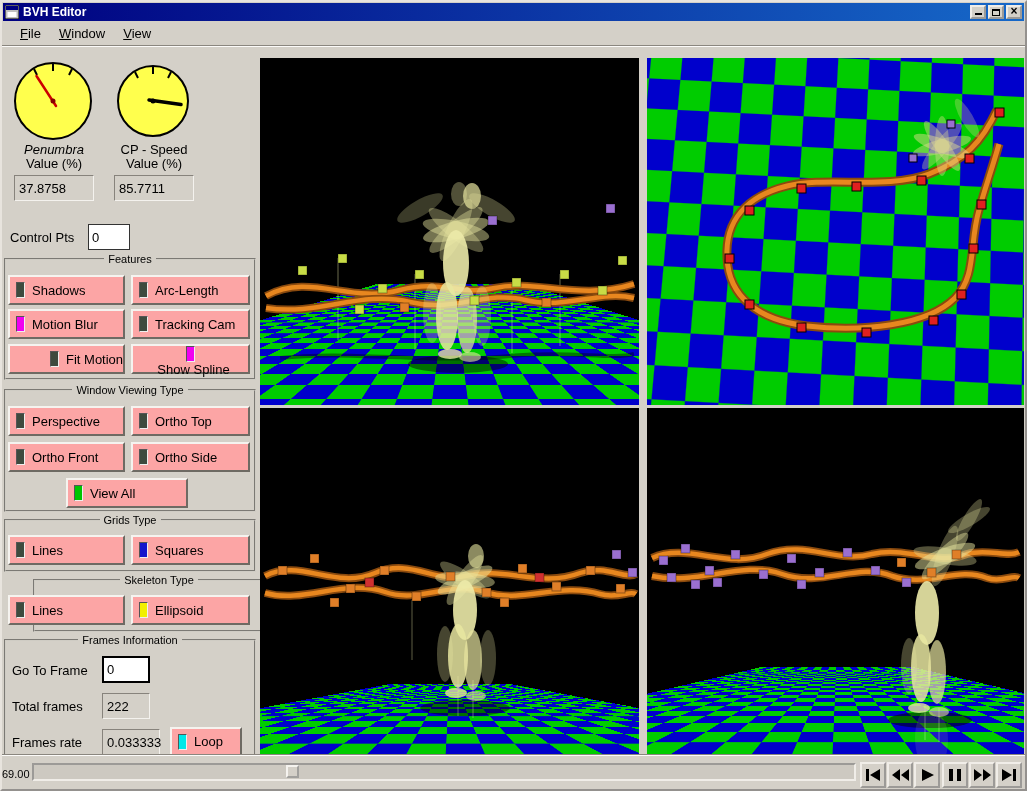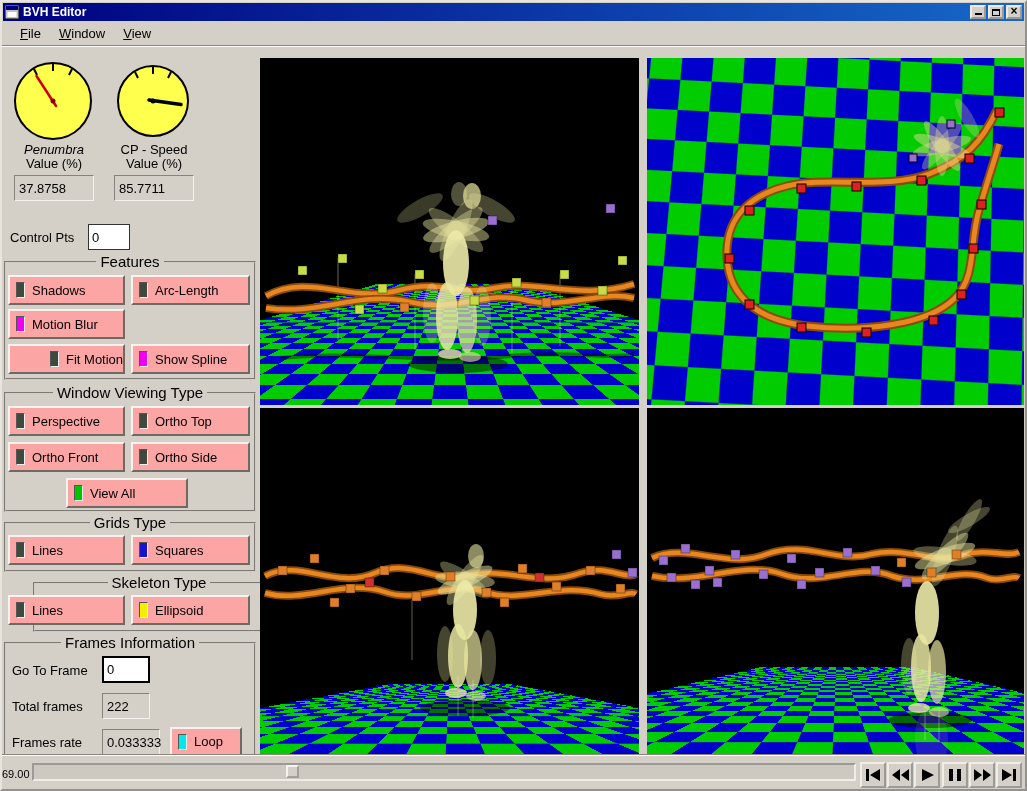--- a/index.html
+++ b/index.html
@@ -25,21 +25,21 @@
 
   
   .sidebar{position:absolute;left:0;top:44px;width:258px;height:712px;}
   .glabel{position:absolute;font-size:13px;text-align:center;line-height:14px;}
   .valbox{position:absolute;height:26px;background:#d4d0c8;border:1px solid;border-color:#87837c #f4f2ee #f4f2ee #87837c;
     font-size:13px;padding:5px 4px 0;}
   .whitebox{position:absolute;background:#fff;border:1px solid #333;font-size:13px;padding:0 3px;}
   input.whitebox{outline:none;}
   .focusbox{border:2px solid #000;}
   .sec{position:absolute;border:2px groove #cfccc4;margin:0;padding:0;}
-  .sec legend{margin:0 auto;padding:0 4px;font-size:15px;text-align:center;}
+  .sec legend{margin:0 auto;padding:0 4px;font-size:11px;text-align:center;}
   .lbtn{position:absolute;height:30px;background:#fca5a5;
     border-top:2px solid #f5f3ef;border-left:2px solid #f5f3ef;border-bottom:2px solid #6e6a63;border-right:2px solid #6e6a63;
     display:flex;align-items:center;padding-left:6px;cursor:pointer;font-size:13px;white-space:nowrap;}
   .light{width:9px;height:16px;margin-right:7px;flex:0 0 auto;border:1px solid;border-color:#555 #eee #eee #555;background:#3e4a3e;}
   .slabel{position:absolute;font-size:13px;}
 
   
   .viewport{position:absolute;background:#000;overflow:hidden;}
   .floor{position:absolute;background-image:conic-gradient(#0000cc 0 90deg,#00cc00 90deg 180deg,#0000cc 180deg 270deg,#00cc00 270deg);}
   .floor-tl{left:-310px;bottom:-12px;width:1000px;height:1800px;background-size:80px 80px;
@@ -131,25 +131,29 @@
       <span>Shadows</span>
     </div>
     <div class="lbtn" style="left:129px;top:229px;width:119px;">
       <span class="light" style="background-color: rgb(62, 74, 62);"></span>
       <span>Arc-Length</span>
     </div>
     <div class="lbtn" style="left:6px;top:263px;width:117px;">
       <span class="light" style="background-color: rgb(240, 0, 240);"></span>
       <span>Motion Blur</span>
     </div>
+    <div class="lbtn" style="left:129px;top:263px;width:119px;">
+      <span class="light" style="background-color: rgb(62, 74, 62);"></span>
+      <span>Tracking Cam</span>
+    </div>
     <div class="lbtn" style="left:6px;top:298px;width:117px;padding-left:40px;">
       <span class="light" style="background-color: rgb(62, 74, 62);"></span>
       <span>Fit Motion</span>
     </div>
-    <div class="lbtn" style="left:129px;top:298px;width:119px;">
+    <div class="lbtn" style="left:129px;top:298px;width:119px;flex-direction:column;">
       <span class="light" style="background-color: rgb(240, 0, 240);"></span>
       <span>Show Spline</span>
     </div>
 
     <fieldset class="sec" style="left:2px;top:338px;width:252px;height:128px;">
       <legend>Window Viewing Type</legend>
     </fieldset>
     <div class="lbtn" style="left:6px;top:360px;width:117px;">
       <span class="light" style="background-color: rgb(62, 74, 62);"></span>
       <span>Perspective</span>

